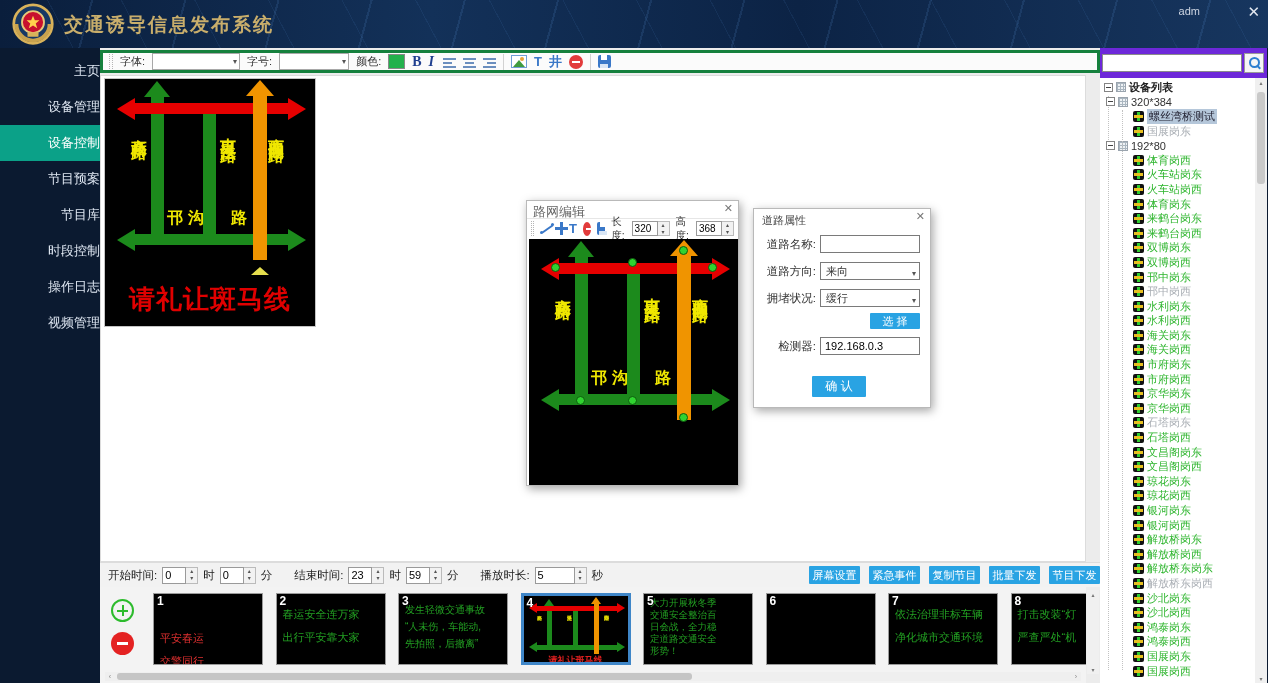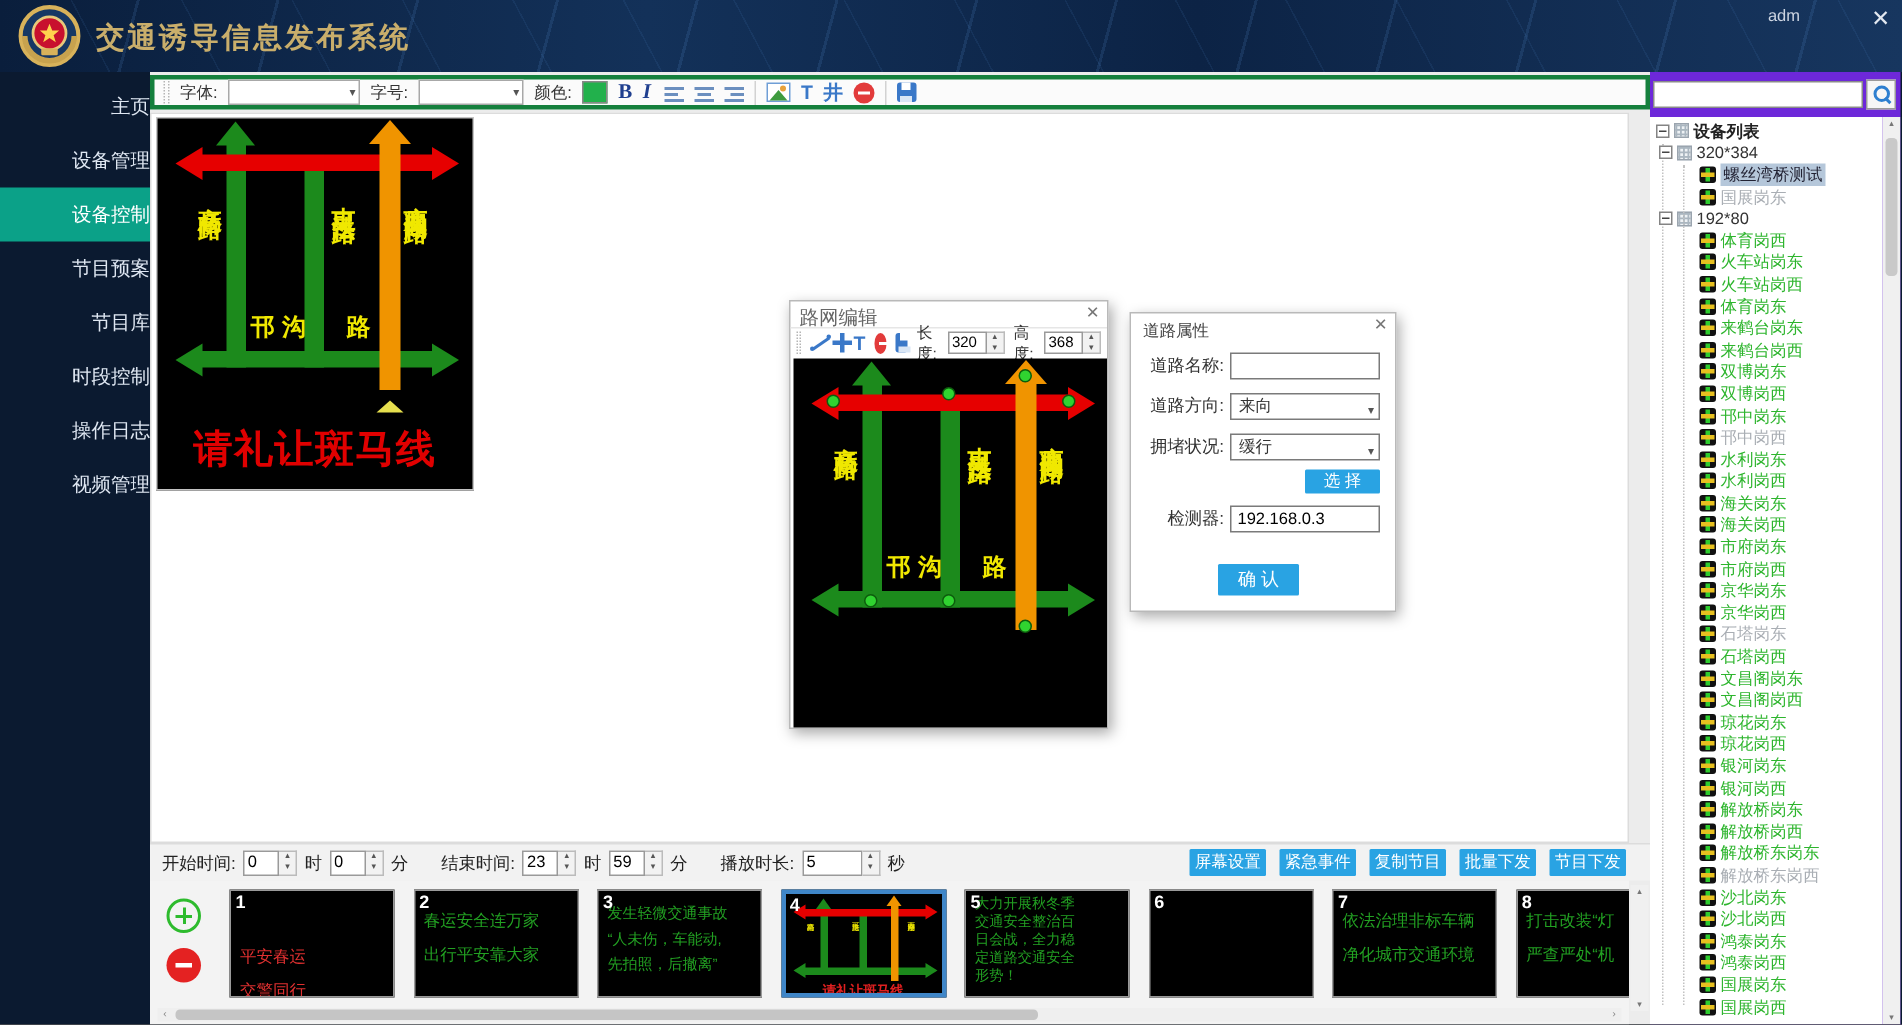--- a/index.html
+++ b/index.html
@@ -110,21 +110,21 @@
   .blue-btn{background:#29a3e3;color:#fff;text-align:center;cursor:pointer;border-radius:1px;}
   .pr-select{position:absolute;left:116px;top:104px;width:50px;height:16px;font-size:11px;line-height:16px;}
   .pr-confirm{position:absolute;left:58px;top:167px;width:54px;height:21px;font-size:12px;line-height:21px;}
 
   
   .timebar{position:absolute;left:0;top:514px;width:1000px;height:25px;background:#f2f2f2;border-top:1px solid #dcdcdc;
            display:flex;align-items:center;padding-left:8px;gap:5px;font-size:11.5px;color:#222;}
   .timebar .spin-in{width:24px;height:17px;font-size:11px;}
   .timebar .wide{width:40px;}
   .gap{width:12px;}
-  .tb-btns{position:absolute;right:16px;top:3px;display:flex;gap:9px;margin-left:20px;}
+  .tb-btns{position:absolute;right:0;top:3px;display:flex;gap:9px;margin-left:20px;}
   .tb-btns div{width:51px;height:18px;font-size:11px;line-height:18px;}
 
   
   .plist{position:absolute;left:0;top:539px;width:986px;height:96px;background:#f3f3f3;overflow:hidden;}
   .pm-plus{position:absolute;left:11px;top:12px;width:23px;height:23px;border:2px solid #2dbb2d;border-radius:50%;cursor:pointer;}
   .pm-plus::before{content:"";position:absolute;left:4px;top:8.5px;width:11px;height:2px;background:#2dbb2d;}
   .pm-plus::after{content:"";position:absolute;left:8.5px;top:4px;width:2px;height:11px;background:#2dbb2d;}
   .pm-minus{position:absolute;left:11px;top:45px;width:23px;height:23px;background:#e42222;border-radius:50%;cursor:pointer;}
   .pm-minus::after{content:"";position:absolute;left:6px;top:10px;width:11px;height:3px;background:#fff;}
   .thumb{position:absolute;top:6px;width:110px;height:72px;background:#000;border:1px solid #9a9a9a;cursor:pointer;overflow:hidden;}

